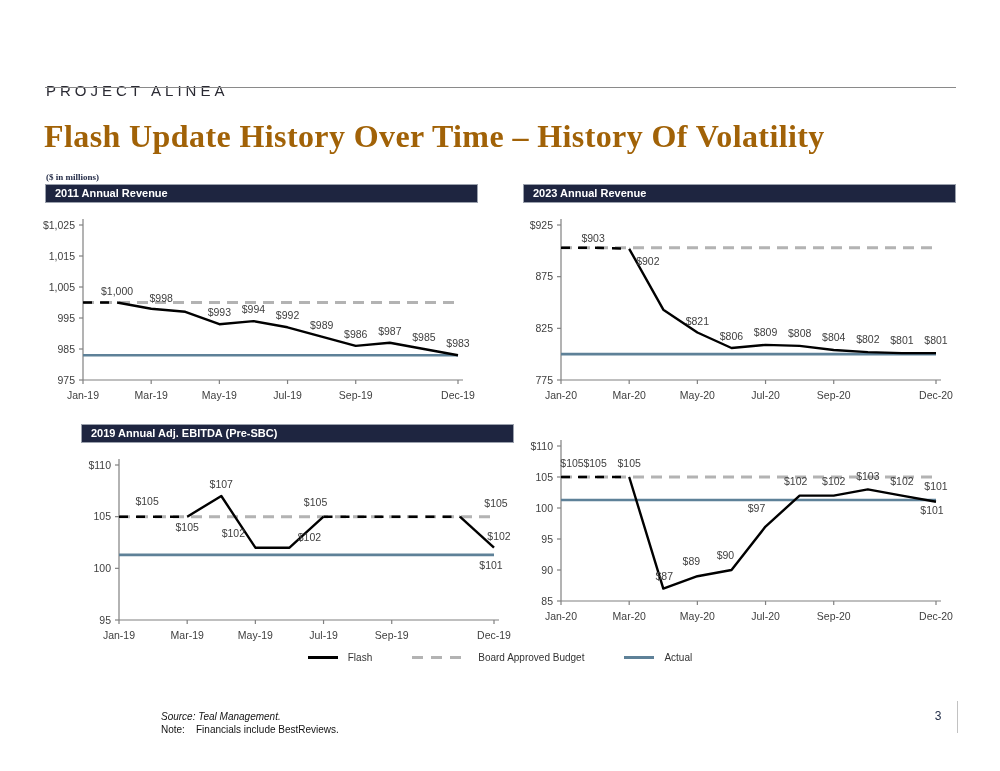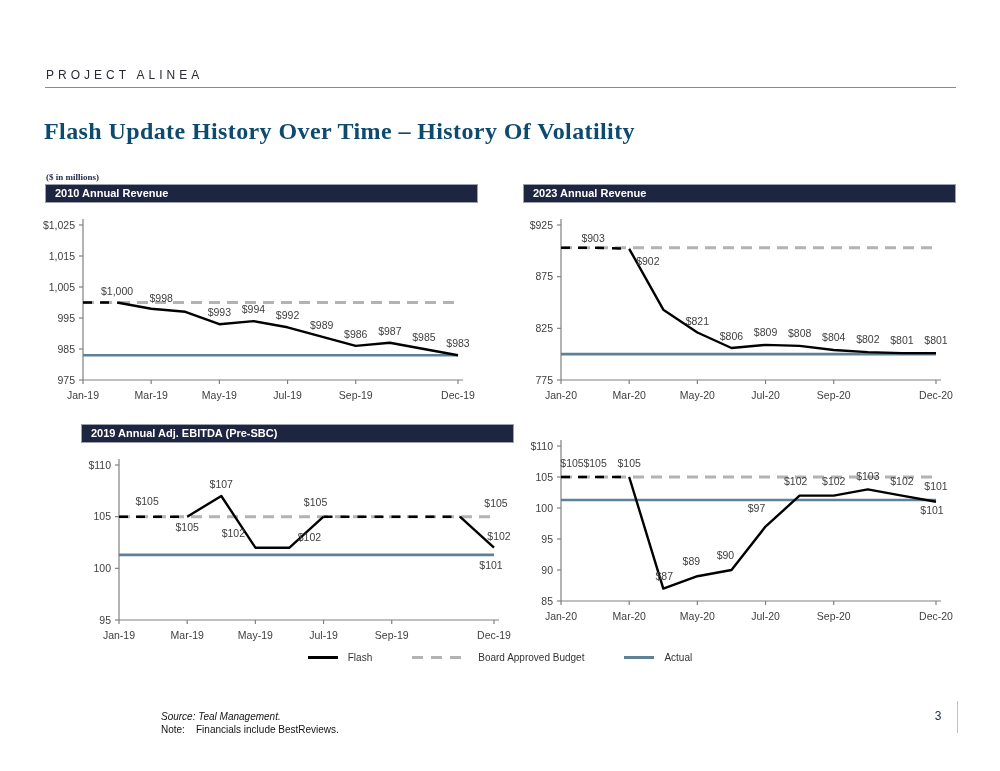--- a/index.html
+++ b/index.html
@@ -1,22 +1,22 @@
 <!DOCTYPE html>
 <html><head>
 <meta charset="utf-8">
 <style>
   * { margin:0; padding:0; box-sizing:border-box; }
   html,body { width:1000px; height:771px; background:#ffffff; font-family:"Liberation Sans",sans-serif; }
   #slide { position:relative; width:1000px; height:771px; background:#fff; overflow:hidden; }
 
-  .eyebrow { position:absolute; left:46px; top:68px; font-size:12px; letter-spacing:4px; color:#2a2a33; }
+  .eyebrow { position:absolute; left:46px; top:82px; font-size:15px; letter-spacing:4px; color:#2a2a33; }
   .hrule   { position:absolute; left:45px; top:87px; width:911px; height:1px; background:#8a8a8a; }
 
-  .title    { position:absolute; left:44px; top:118px; font-family:"Liberation Serif",serif; font-weight:700; font-size:24px; letter-spacing:.4px; color:#0c4a6e; }
+  .title    { position:absolute; left:44px; top:118px; font-family:"Liberation Serif",serif; font-weight:700; font-size:32px; letter-spacing:.4px; color:#a16207; }
   .subtitle { position:absolute; left:46px; top:148px; font-family:"Liberation Serif",serif; font-weight:700; font-size:9px; color:#262e49;margin-top:24px; }
 
   .chart { position:absolute; width:433px; }
   #chart-block-0 { left:45px;  top:184px; }
   #chart-block-1 { left:523px; top:184px; }
   #chart-block-2 { left:45px;  top:424px;margin-left:36px; }
   #chart-block-3 { left:523px; top:424px; }
 
   .chart-bar { height:19px; background:#1e2540; border:1px solid #9ba1ad; color:#ffffff; font-weight:700; font-size:11px; line-height:17px; padding-left:9px; }
   .chart svg { display:block; overflow:visible; }
@@ -36,21 +36,21 @@
 
 <div id="slide">
 
   <div class="eyebrow">PROJECT ALINEA</div>
   <div class="hrule"></div>
 
   <div class="title">Flash Update History Over Time – History Of Volatility</div>
   <div class="subtitle">($ in millions)</div>
 
   <div class="chart" id="chart-block-0">
-    <div class="chart-bar">2010 Annual Revenue</div>
+    <div class="chart-bar">2011 Annual Revenue</div>
     <svg id="chart-svg-0" width="433" height="209">
         <line x1="38" y1="16" x2="38" y2="177" stroke="#808080" stroke-width="1.2"></line>
         <line x1="38" y1="177" x2="418" y2="177" stroke="#808080" stroke-width="1.2"></line>
         <line x1="34" y1="22" x2="38" y2="22" stroke="#808080" stroke-width="1.2"></line>
         <text x="30" y="25.5" text-anchor="end" font-size="10.5" fill="#404040">$1,025</text>
         <line x1="34" y1="53" x2="38" y2="53" stroke="#808080" stroke-width="1.2"></line>
         <text x="30" y="56.5" text-anchor="end" font-size="10.5" fill="#404040">1,015</text>
         <line x1="34" y1="84" x2="38" y2="84" stroke="#808080" stroke-width="1.2"></line>
         <text x="30" y="87.5" text-anchor="end" font-size="10.5" fill="#404040">1,005</text>
         <line x1="34" y1="115" x2="38" y2="115" stroke="#808080" stroke-width="1.2"></line>

